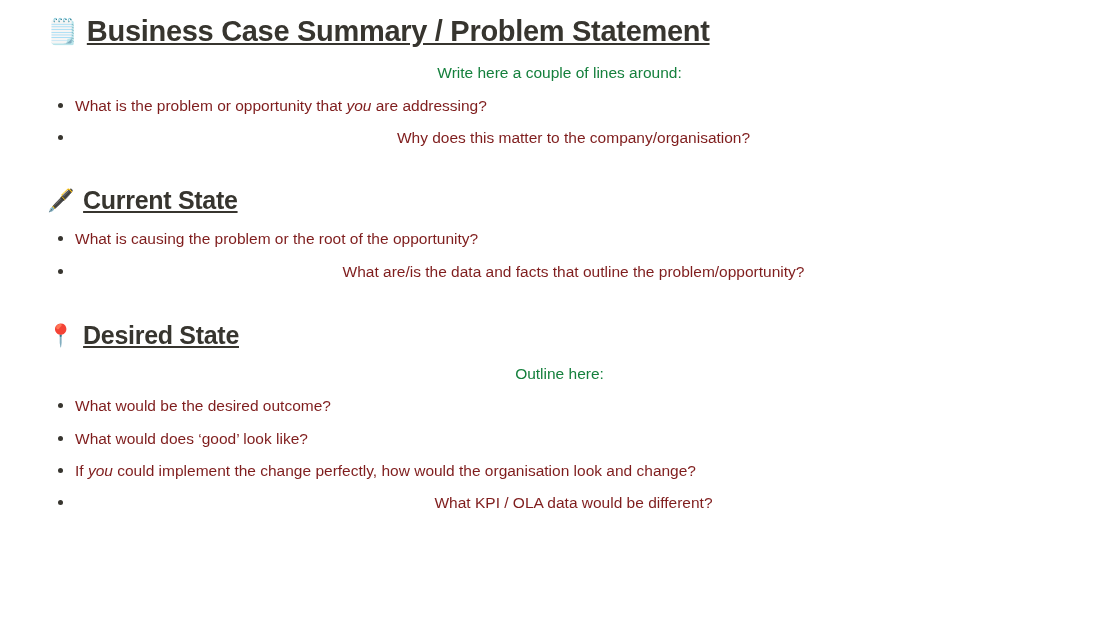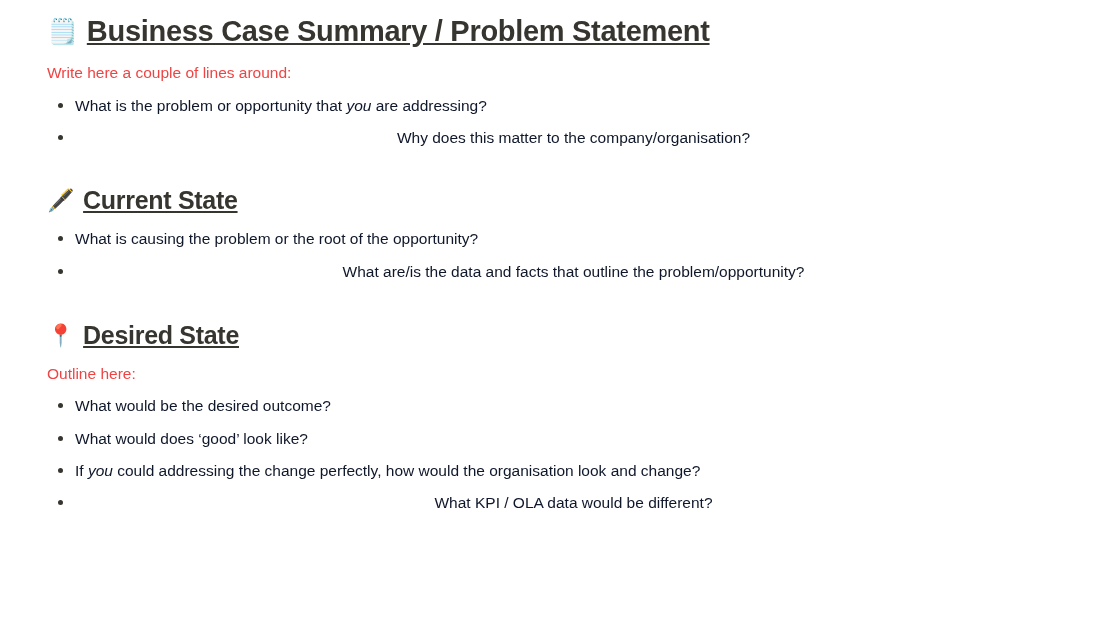--- a/index.html
+++ b/index.html
@@ -69,34 +69,35 @@
   }
 
   .sec-gap-1 { margin-top: 36px; }
   .sec-gap-2 { margin-top: 37px; }
 
   
   .lead {
     font-size: 15.5px;
     line-height: 1.5;
     margin: 0 0 9px 0;
-    color: #ef4444;
+    color: #15803d;
+    text-align: center;
   }
 
   
   ul.bullets {
     list-style: none;
     margin: 0;
     padding: 0;
   }
   ul.bullets > li {
     position: relative;
     font-size: 15.5px;
     line-height: 1.5;
-    color: #0f172a;
+    color: #7f1d1d;
     padding-left: 28px;
     margin: 0 0 9px 0;
   }
   ul.bullets > li:last-child { margin-bottom: 0; text-align: center; }
   ul.bullets > li .dot {
     position: absolute;
     left: 11px;
     top: 9px;
     width: 5px;
     height: 5px;
@@ -159,21 +160,21 @@
       <li>
         <span class="dot"></span>
         <span>What would be the desired outcome?</span>
       </li>
       <li>
         <span class="dot"></span>
         <span>What would does ‘good’ look like?</span>
       </li>
       <li>
         <span class="dot"></span>
-        <span>If </span><em class="you">you</em><span> could addressing the change perfectly, how would the organisation look and change?</span>
+        <span>If </span><em class="you">you</em><span> could implement the change perfectly, how would the organisation look and change?</span>
       </li>
       <li>
         <span class="dot"></span>
         <span>What KPI / OLA data would be different?</span>
       </li>
     </ul>
 
   </div>
 </div>
 

